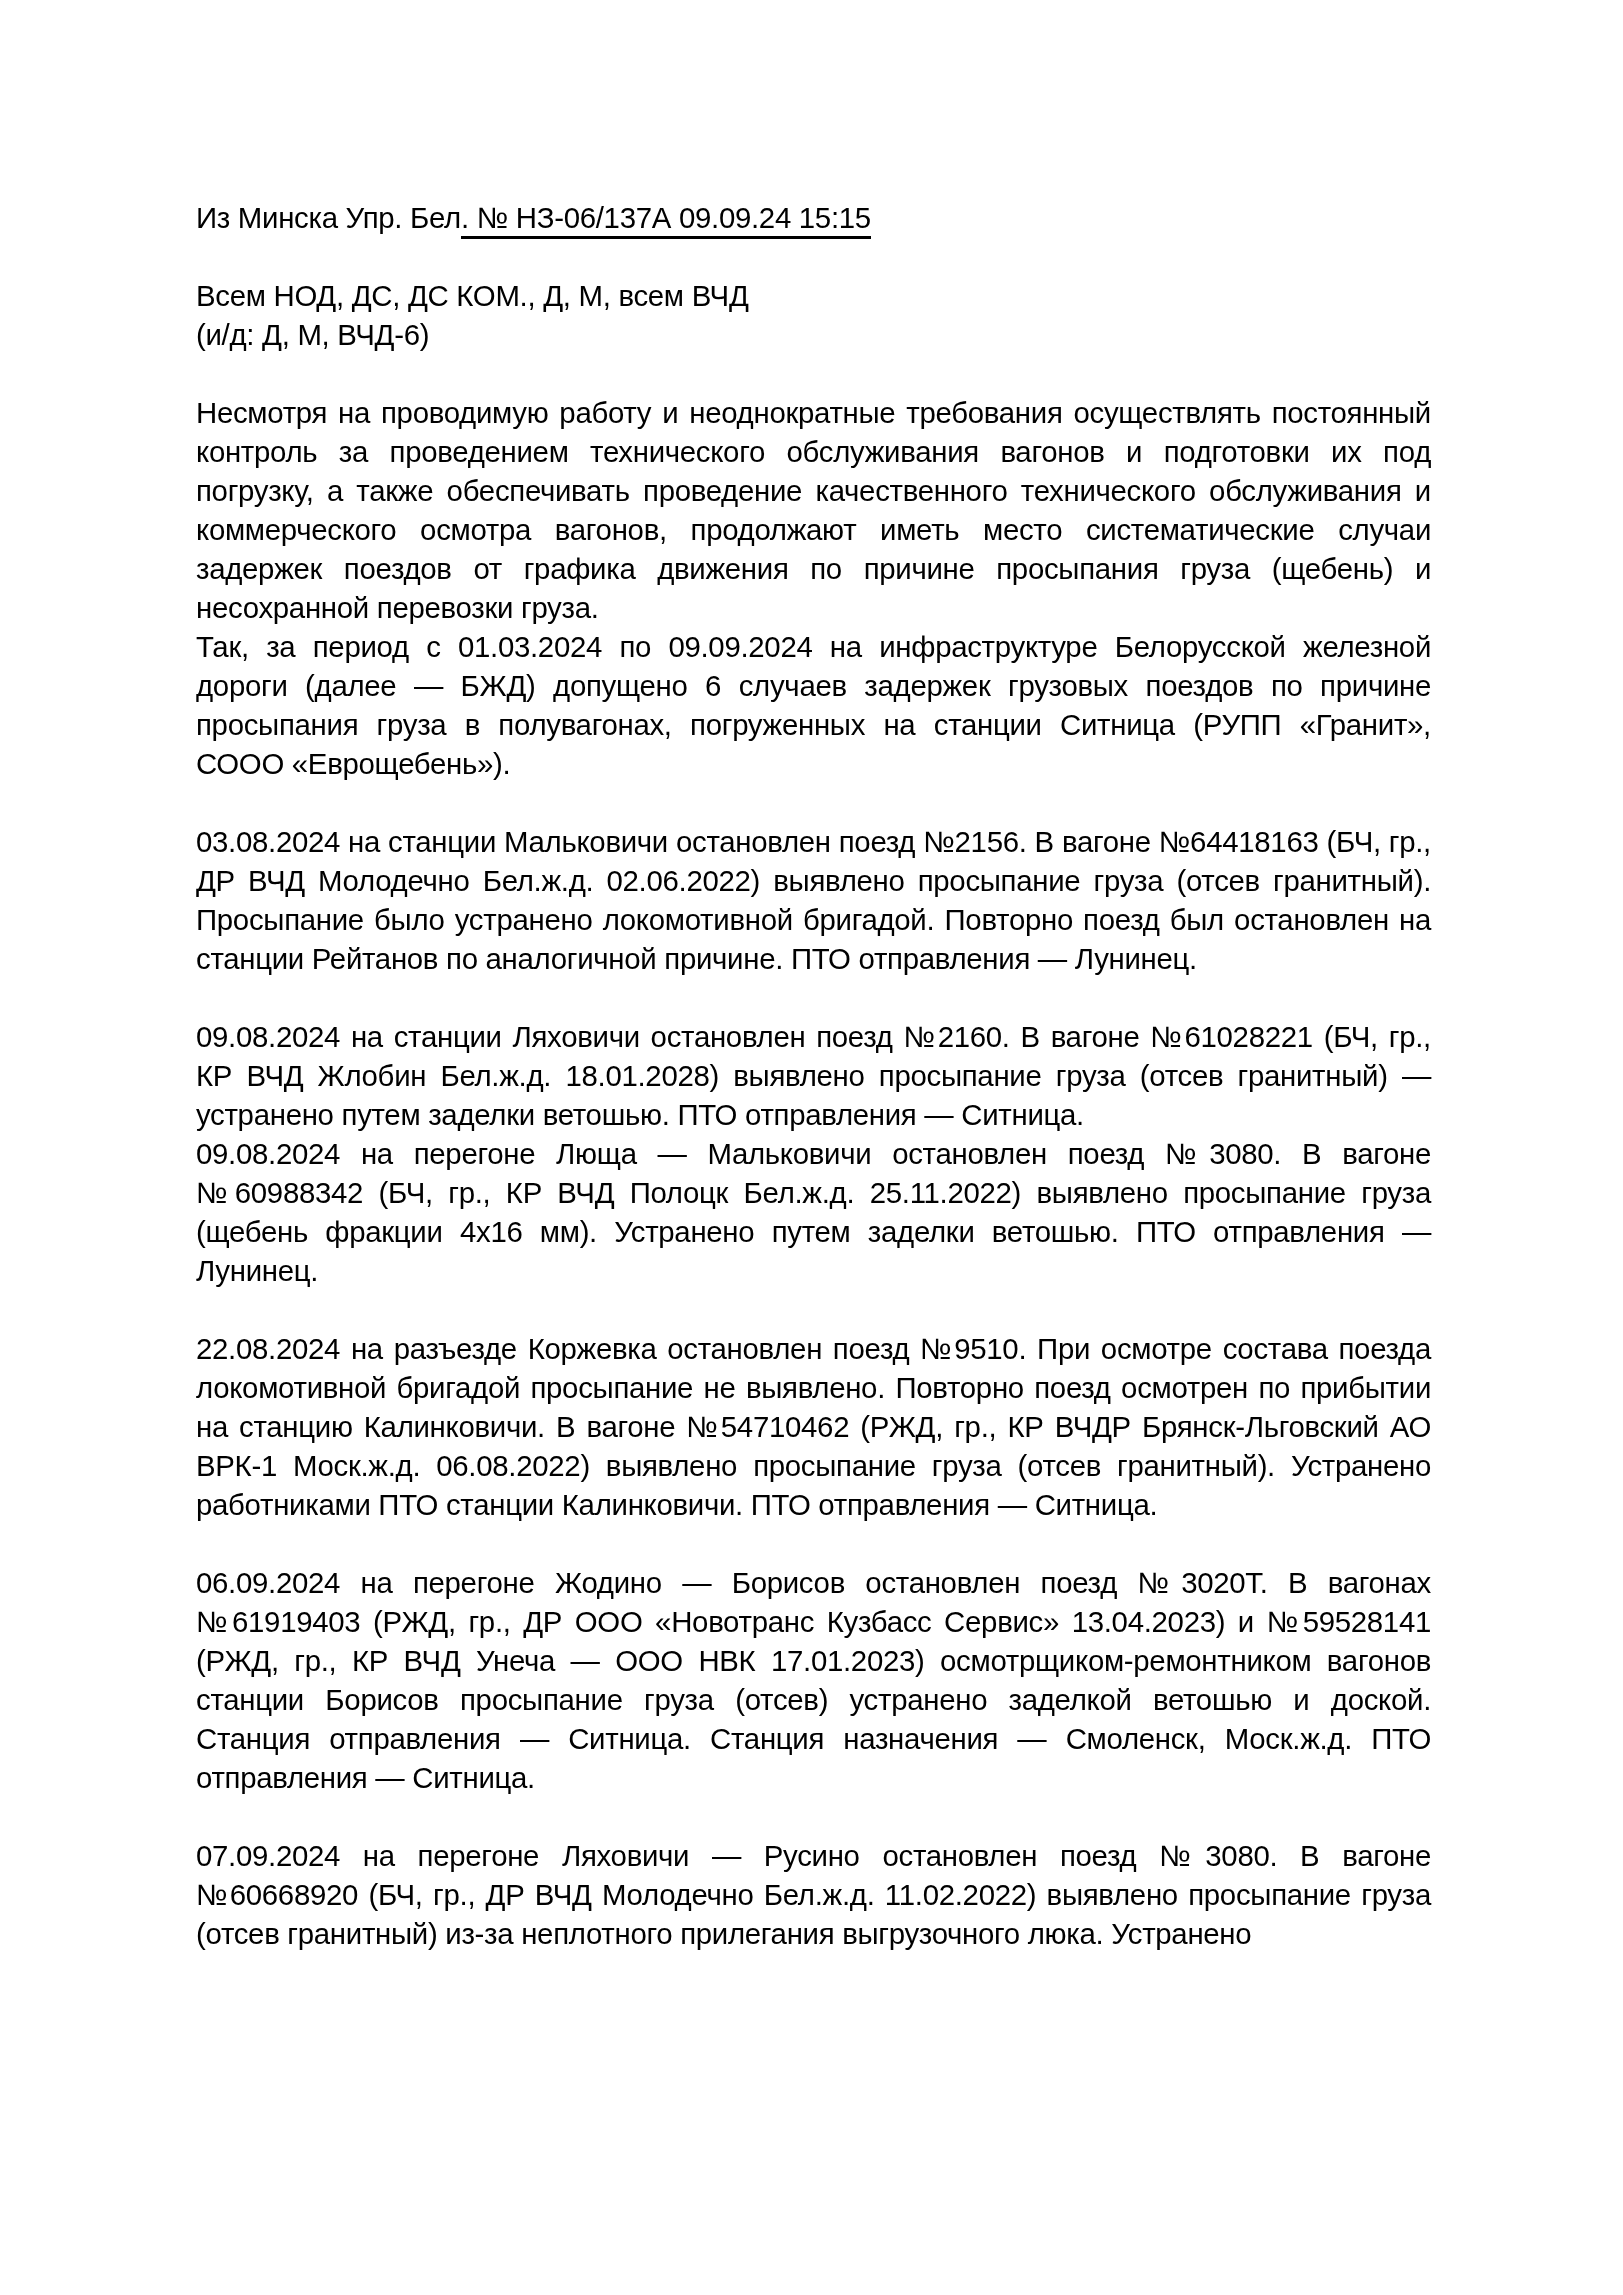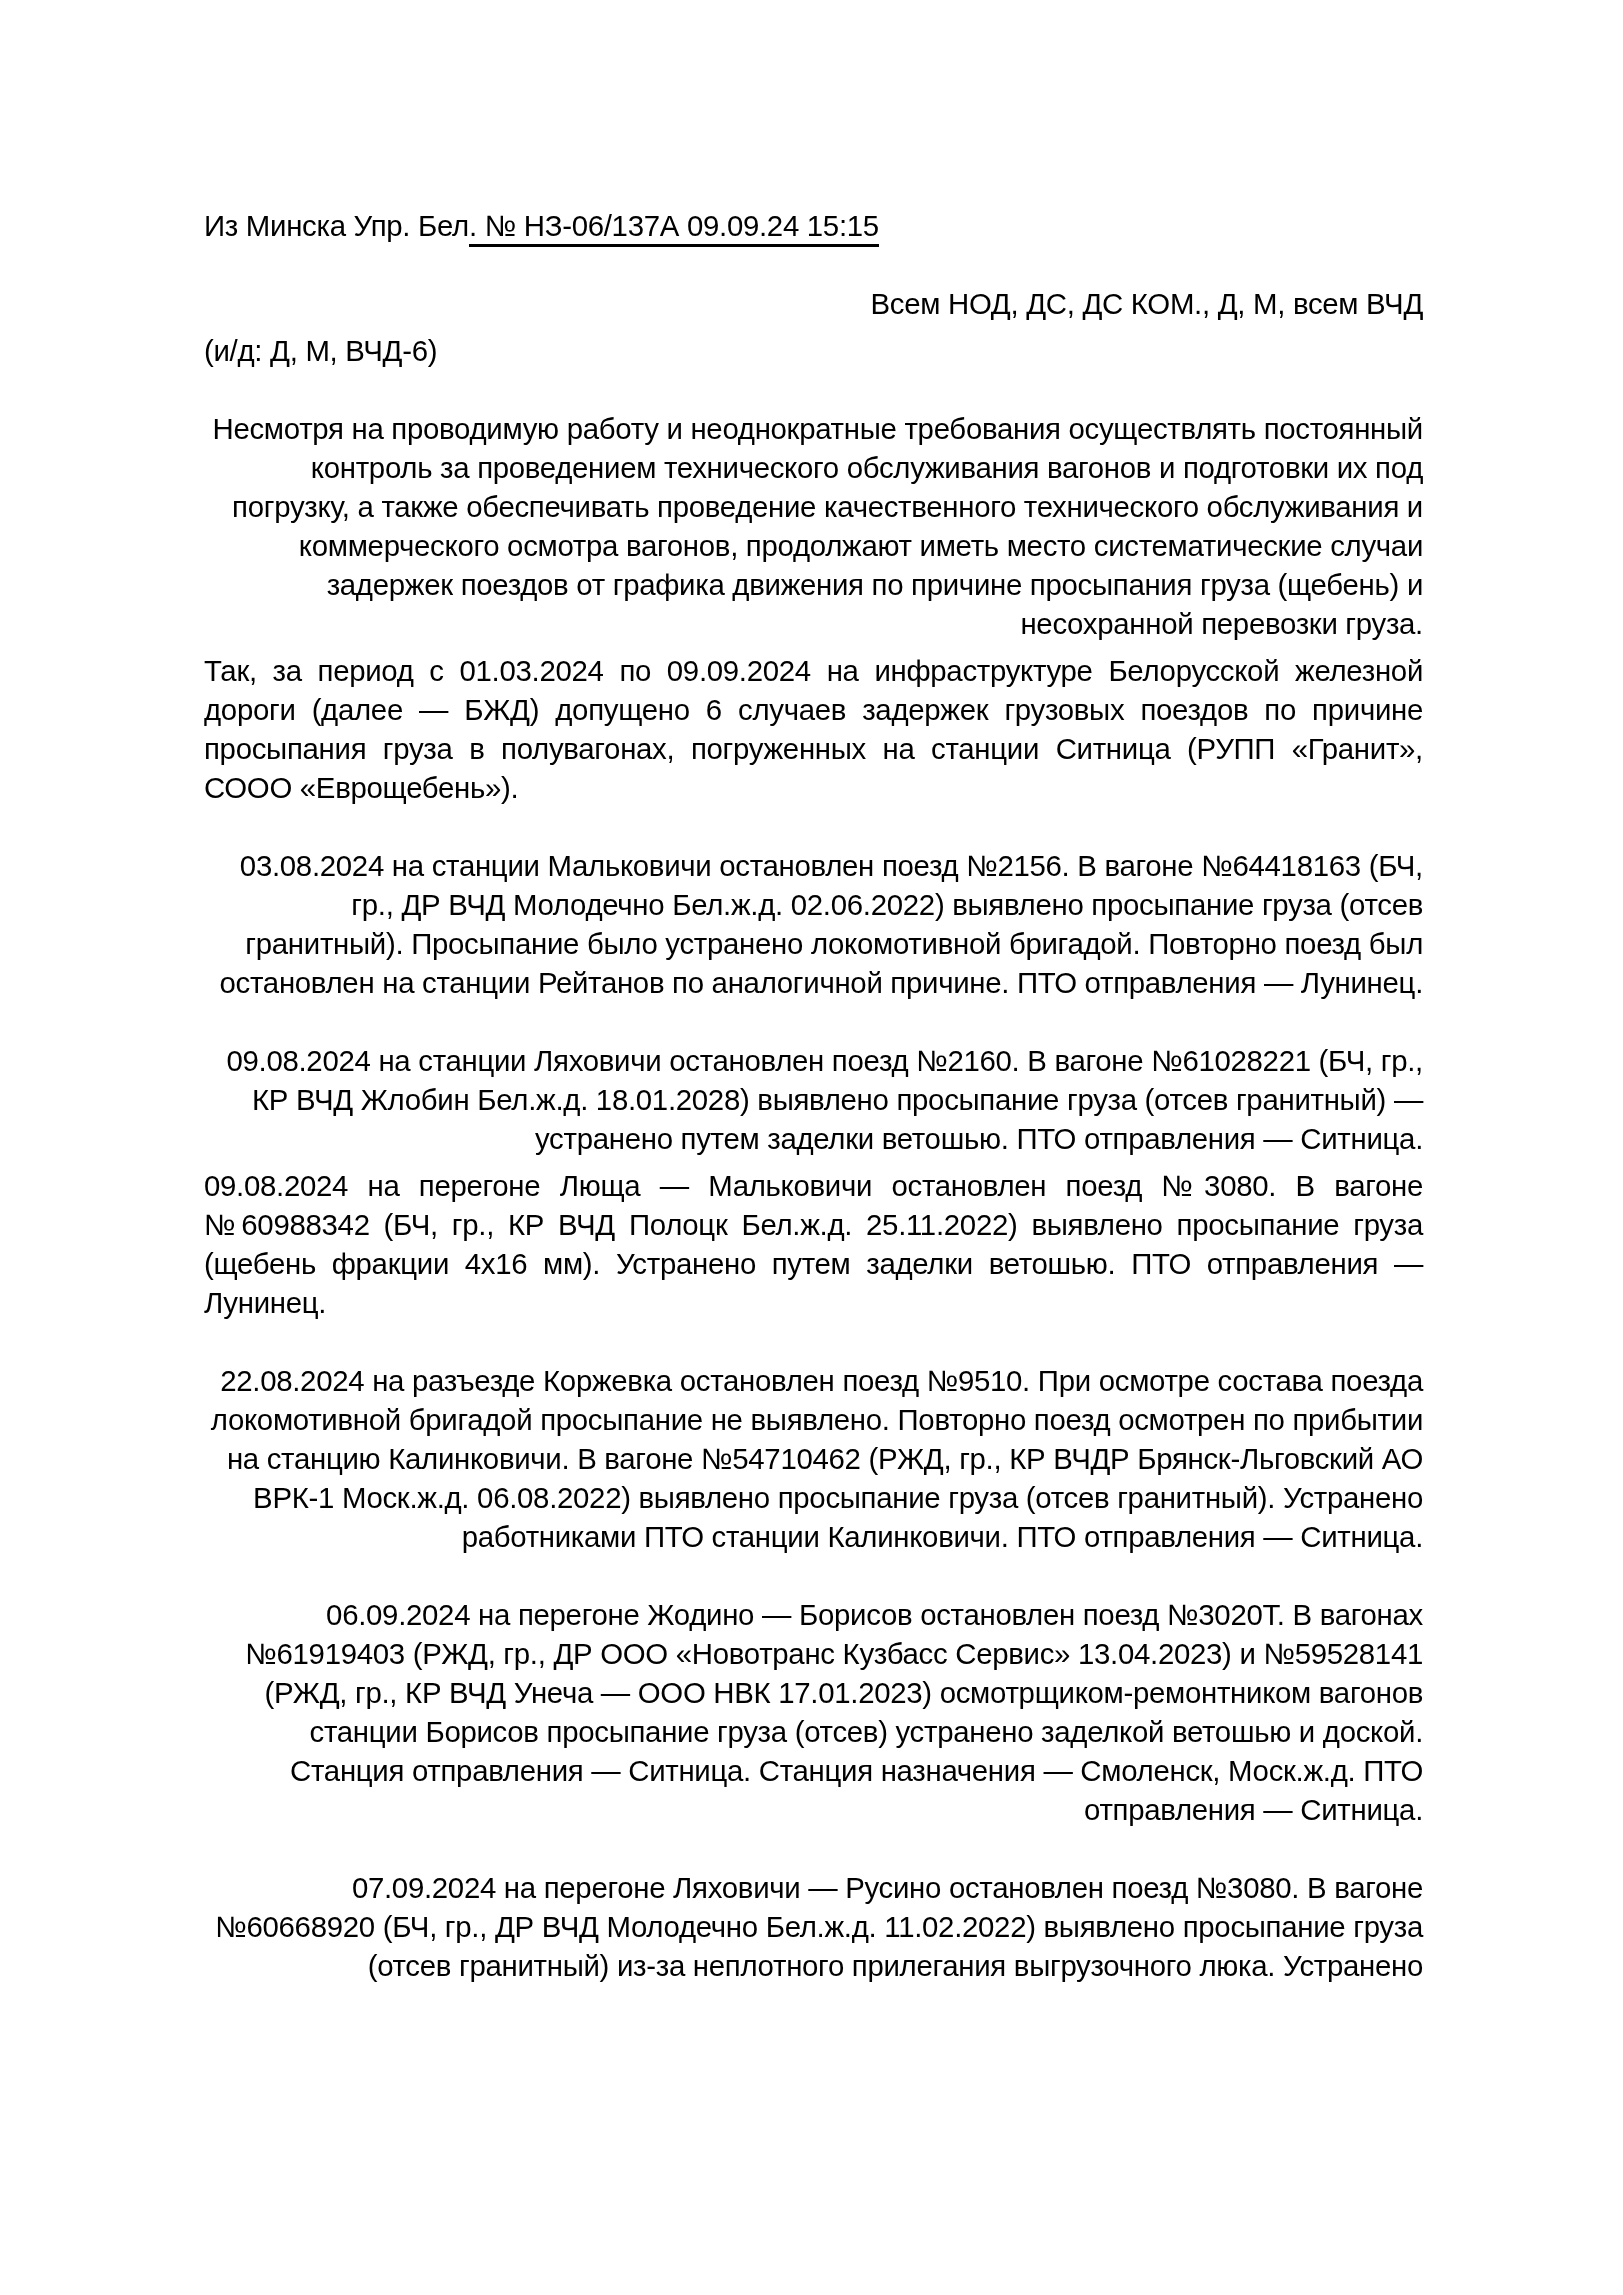--- a/index.html
+++ b/index.html
@@ -14,27 +14,27 @@
     height: 2295px;
     background: #ffffff;
     color: #000000;
     font-family: "Liberation Sans", sans-serif;
     font-size: 29.4px;
     line-height: 39px;
     padding: 198px 192px 0 196px;
     overflow: hidden;
     letter-spacing: -0.3px;
   }
-  p { margin: 8px; }
+  p { margin: 0; }
   .line { text-align: left; }
   .para {
     text-align: justify;
     text-justify: inter-word;
   }
-  .gap-before { margin-top: 39px; text-align: right; }
+  .gap-before { margin-top: 39px; }
   .underlined {
     border-bottom: 3.3px solid #000000;
     padding-bottom: 2px;
   }
 </style>
 </head>
 <body>
 
 <div class="page">
 

